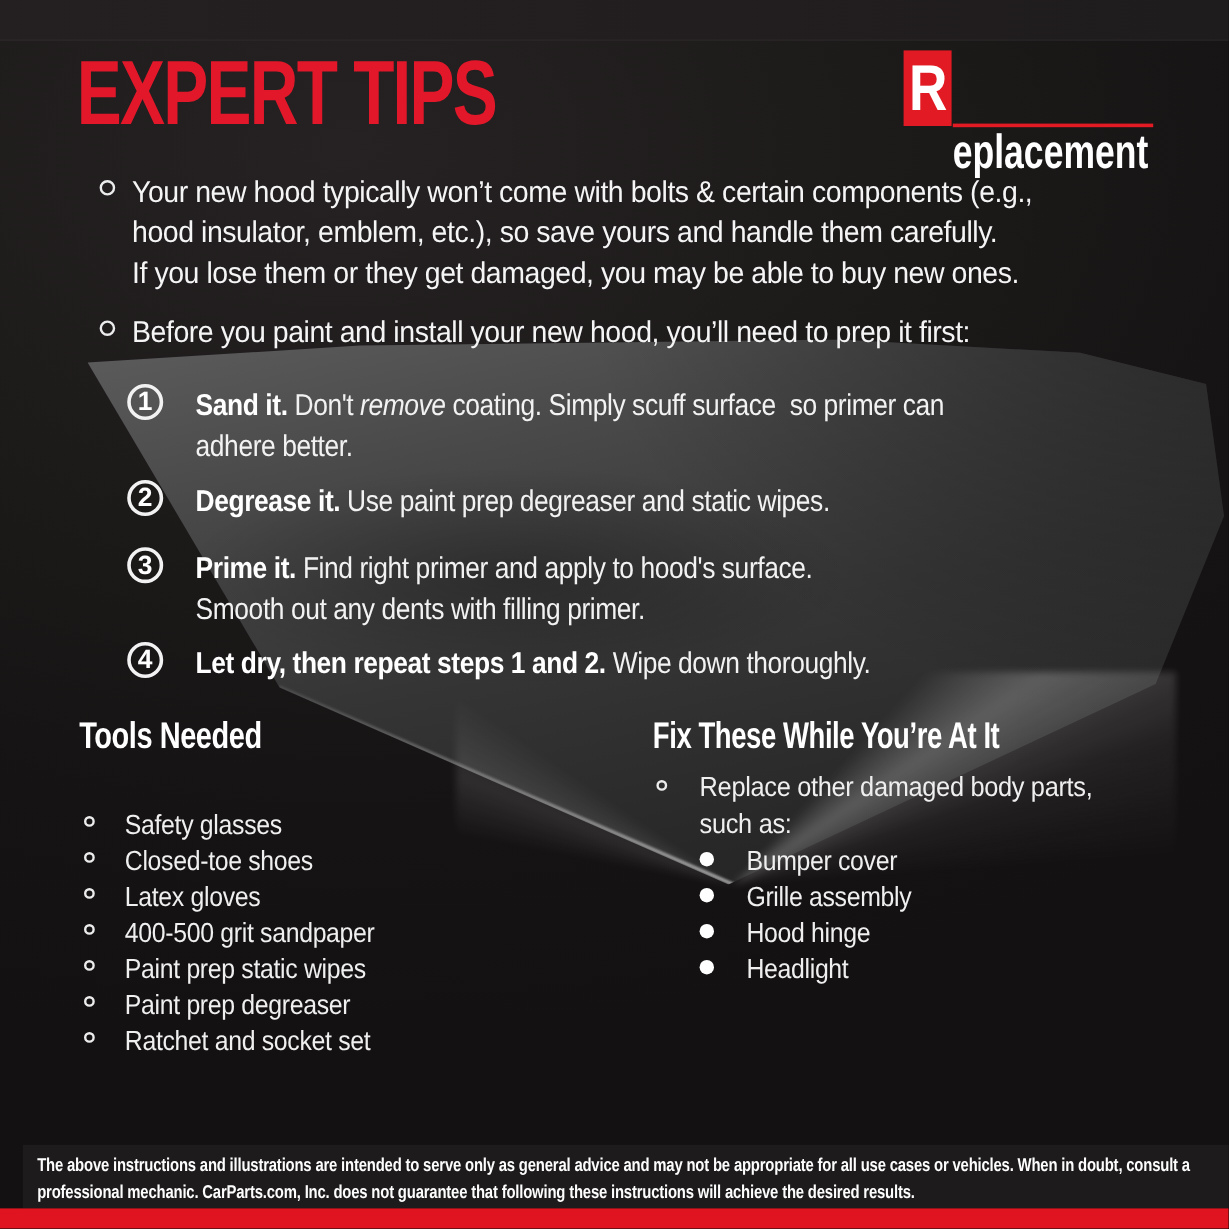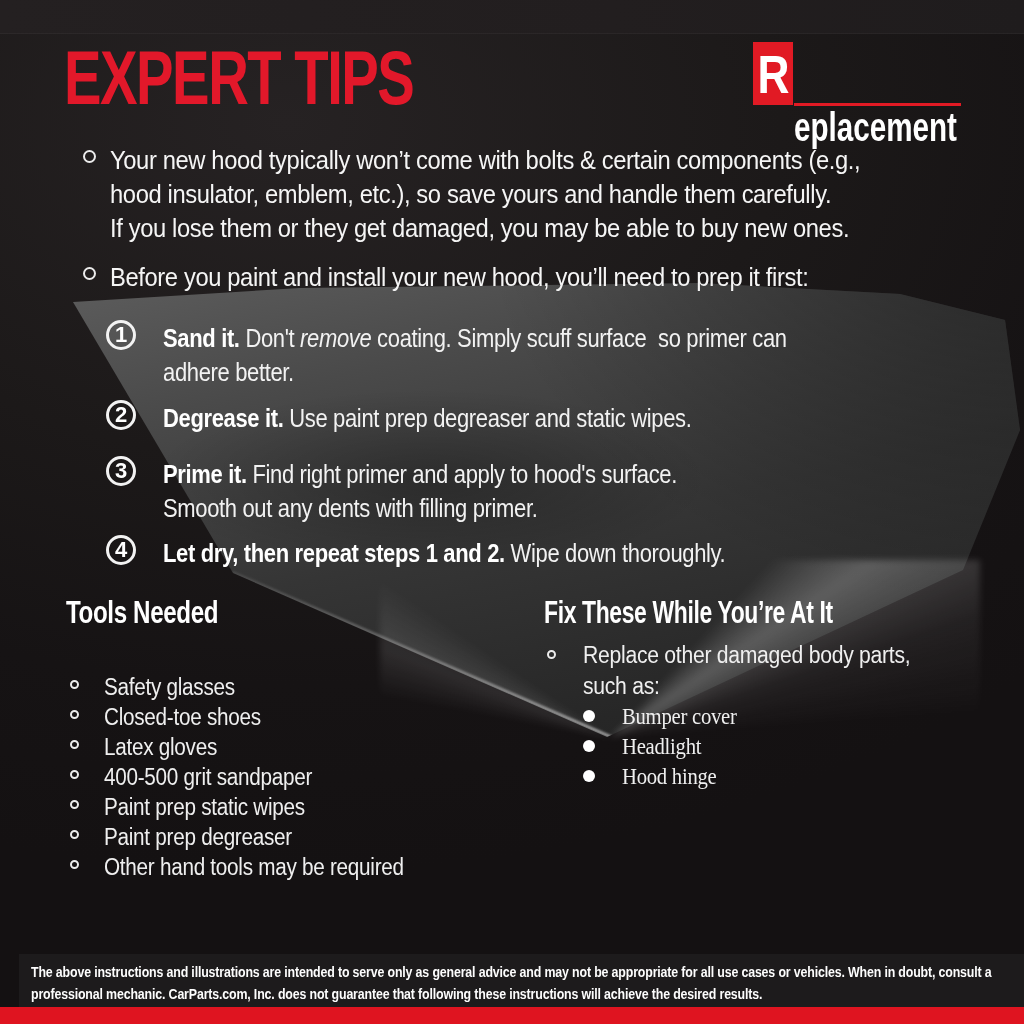--- a/index.html
+++ b/index.html
@@ -182,42 +182,46 @@
     <div class="list-row">
         <span class="ring ring-sm"></span>
         <span class="list-label t">Paint prep static wipes</span>
       </div>
     <div class="list-row">
         <span class="ring ring-sm"></span>
         <span class="list-label t">Paint prep degreaser</span>
       </div>
     <div class="list-row">
         <span class="ring ring-sm"></span>
-        <span class="list-label t">Other hand tools may be required</span>
+        <span class="list-label t">Ratchet and socket set</span>
       </div>
   </div>
 
   <div class="abs col-heading t" style="left:544px;top:597px;transform:scaleX(0.74);">Fix These While You’re At It</div>
   <div class="abs ring ring-sm" style="left:547px;top:650px;"></div>
   <div class="abs fix-intro-text">
     <div class="t">Replace other damaged body parts,</div>
     <div class="t">such as:</div>
   </div>
-  <div class="abs fix-sub" style="left:583px;top:702px;width:320px;font-family:Liberation Serif, serif;">
+  <div class="abs fix-sub" style="left:583px;top:702px;width:320px;">
     <div class="list-row">
         <span class="dot"></span>
         <span class="list-label t">Bumper cover</span>
       </div>
     <div class="list-row">
         <span class="dot"></span>
+        <span class="list-label t">Grille assembly</span>
+      </div>
+    <div class="list-row">
+        <span class="dot"></span>
+        <span class="list-label t">Hood hinge</span>
+      </div>
+    <div class="list-row">
+        <span class="dot"></span>
         <span class="list-label t">Headlight</span>
-      </div>
-    <div class="list-row">
-        <span class="dot"></span>
-        <span class="list-label t">Hood hinge</span>
       </div>
   </div>
 
   <div class="abs disclaimer-band">
     <div class="disclaimer-text">
       <div class="t">The above instructions and illustrations are intended to serve only as general advice and may not be appropriate for all use cases or vehicles. When in doubt, consult a</div>
       <div class="t">professional mechanic. CarParts.com, Inc. does not guarantee that following these instructions will achieve the desired results.</div>
     </div>
   </div>
   <div class="abs red-bar"></div>

